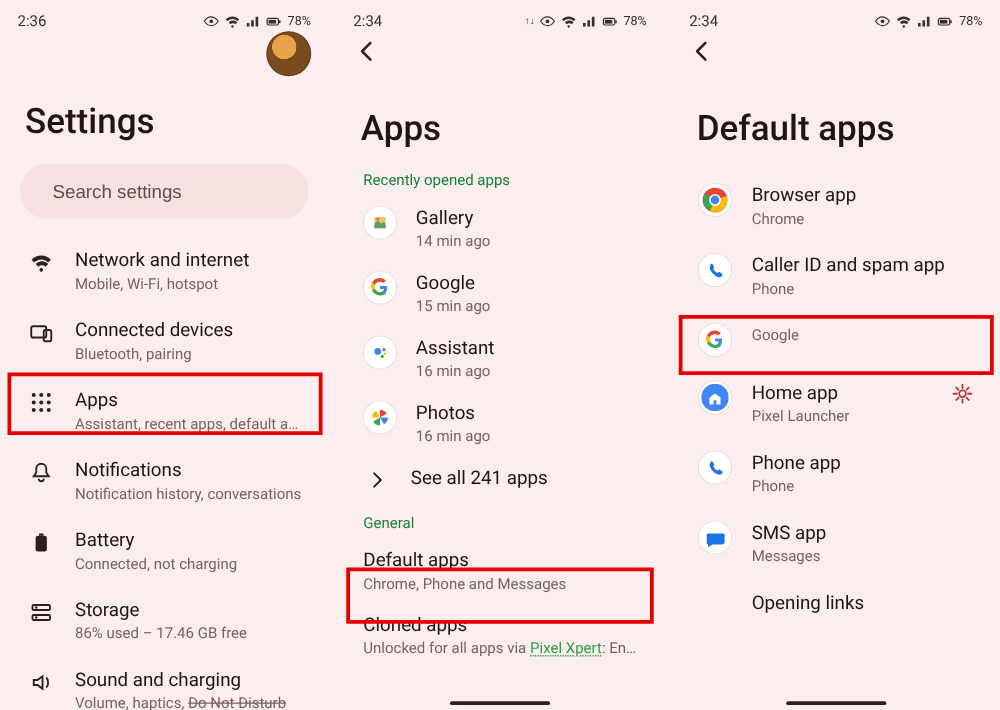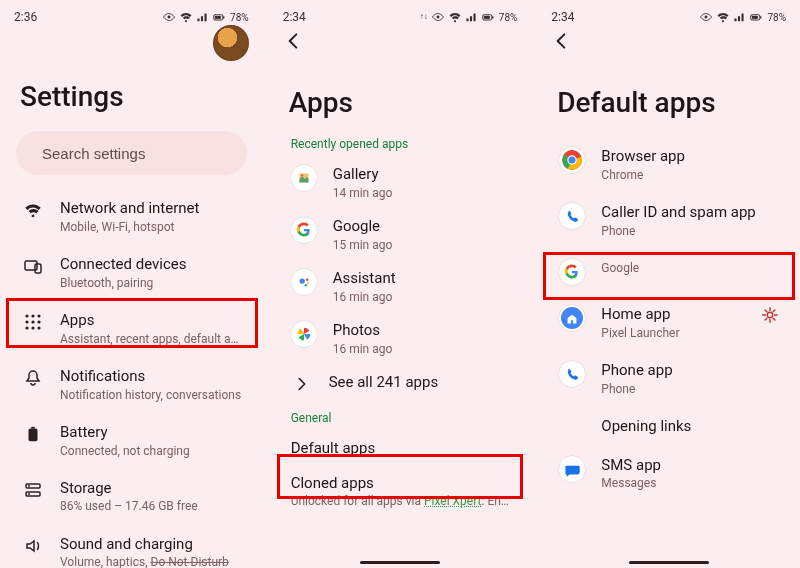--- a/index.html
+++ b/index.html
@@ -439,20 +439,21 @@
     <div class="text">
         <div class="label">See all 241 apps</div>
       </div>
   </div>
 
   <div class="section-label">General</div>
 
   <div class="row compact">
     <div class="text">
         <div class="label">Default apps</div>
+        <div class="sub">Chrome, Phone and Messages</div>
       </div>
   </div>
   <div class="row compact">
     <div class="text">
       <div class="label">Cloned apps</div>
       <div class="sub"><span>Unlocked for all apps via </span><a class="linklike">Pixel Xpert</a><span>: Enjoy!</span></div>
     </div>
   </div>
 
   <div class="highlight" style="left:8px; top:454px; width:246px; height:45px;"></div>
@@ -539,32 +540,32 @@
     <span class="icon circle">
         <svg width="22" height="22" viewBox="0 0 20 20">
           <use href="#i-phone"></use>
         </svg>
       </span>
     <div class="text">
         <div class="label">Phone app</div>
         <div class="sub">Phone</div>
       </div>
   </div>
-  <div class="row" style="padding-left:50px">
-    <div class="text">
-        <div class="label">Opening links</div>
-      </div>
-  </div>
   <div class="row">
     <span class="icon circle">
         <svg width="22" height="22" viewBox="0 0 20 20">
           <use href="#i-msg"></use>
         </svg>
       </span>
     <div class="text">
         <div class="label">SMS app</div>
         <div class="sub">Messages</div>
+      </div>
+  </div>
+  <div class="row" style="padding-left:50px">
+    <div class="text">
+        <div class="label">Opening links</div>
       </div>
   </div>
 
   <div class="highlight" style="left:6px; top:252px; width:252px; height:48px;"></div>
   <div class="nav-handle"></div>
 </div>
 
 </body></html>

